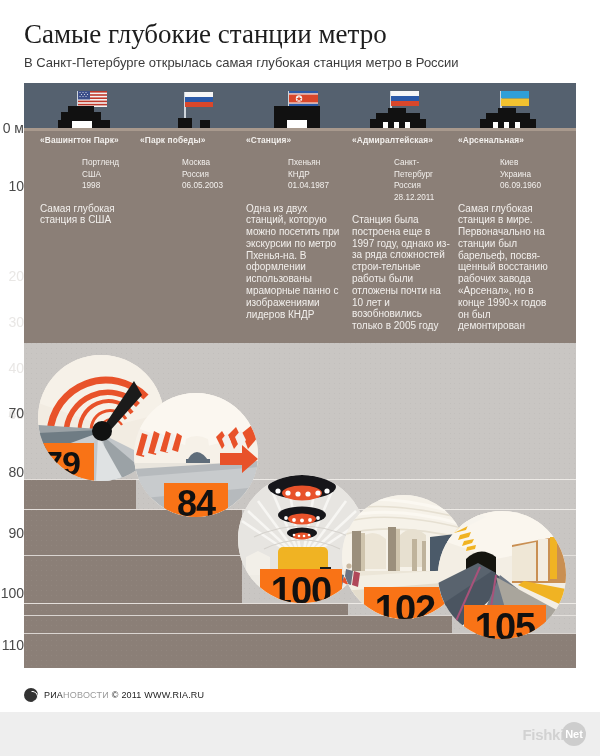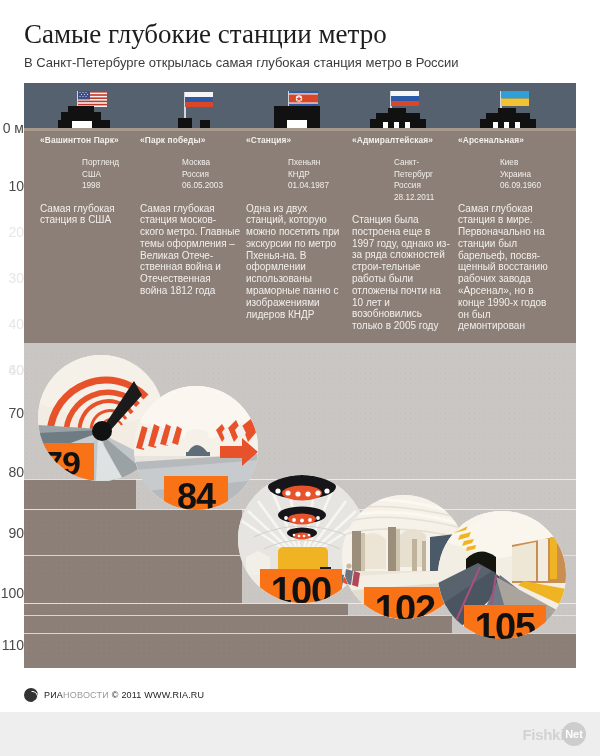--- a/index.html
+++ b/index.html
@@ -60,21 +60,21 @@
   
   .stn { position:absolute; bottom:0; }
   .pole { position:absolute; width:1.5px; background:#cfd6dc; }
   .flag { position:absolute; }
   .bld  { position:absolute; bottom:0; }
 
   
   #axis { position:absolute; left:0; top:83px; width:26px; height:585px; }
   .tick { position:absolute; right:2px; font-size:14px; color:#4a4a4a; text-align:right;
           transform:translateY(-50%); white-space:nowrap; }
-  .tick.faint { color:#e9e7e5; }
+  .tick.faint { color:#e9e7e5;margin-top:44px; }
 
   
   .guide { position:absolute; left:0; width:552px; height:1px; background:#e8e4e0; opacity:.85; }
   .guide.strong { background:#f3f0ec; }
 
   
   .circ { position:absolute; border-radius:50%; overflow:hidden; background:#efece7; }
   .badge {
     position:absolute; background:#f97316; color:#111;
     font-family:Liberation Sans, sans-serif; font-weight:bold;
@@ -287,21 +287,20 @@
       <div class="col-desc">Самая глубокая станция в США</div>
     </div>
 
     <div class="col" style="left:116px;">
       <div class="col-title">«Парк победы»</div>
       <div class="col-meta">
         <div>Москва</div>
         <div>Россия</div>
         <div>06.05.2003</div>
       </div>
-      <div class="col-desc">Самая глубокая станция москов-ского метро. Главные темы оформления – Великая Отече-ственная война и Отечественная война 1812 года</div>
     </div>
 
     <div class="col" style="left:222px;">
       <div class="col-title">«Станция»</div>
       <div class="col-meta">
         <div>Пхеньян</div>
         <div>КНДР</div>
         <div>01.04.1987</div>
       </div>
       <div class="col-desc">Одна из двух станций, которую можно посетить при экскурсии по метро Пхенья-на. В оформлении использованы мраморные панно с изображениями лидеров КНДР</div>
@@ -353,21 +352,21 @@
         <path d="M0 78 L62 75 L58 86 L0 104 Z" fill="#6f7c84"></path>
         <path d="M0 100 L60 78 L66 88 L0 120 Z" fill="#c9cdd0"></path>
         <path d="M62 78 L126 110 L126 126 L30 126 Z" fill="#c2c6c9"></path>
         <path d="M64 80 L118 126 L74 126 Z" fill="#9ba2a6"></path>
         <path d="M60 80 L86 126 L58 126 Z" fill="#dfe2e3"></path>
         <circle cx="64" cy="76" r="10" fill="#111"></circle>
       </svg>
       <div class="badge" style="left:-8px; top:88px; width:64px; height:40px; font-size:34px;">79</div>
     </div>
 
-    <div class="circ" style="left:110px; top:303px; width:124px; height:124px;">
+    <div class="circ" style="left:110px; top:310px; width:124px; height:124px;">
       <svg viewBox="0 0 124 124" width="124" height="124">
         <rect width="124" height="124" fill="#f6f1e8"></rect>
         <path d="M0 0 H124 V40 L62 56 L0 34 Z" fill="#fbf7f0"></path>
 
         <g fill="#e8522a">
           <path d="M2 62 L8 40 L14 42 L10 64 Z"></path>
           <path d="M14 60 L20 38 L26 41 L22 62 Z"></path>
           <path d="M26 58 L32 38 L38 41 L34 60 Z"></path>
           <path d="M38 57 L43 40 L48 43 L44 59 Z"></path>
         </g>

